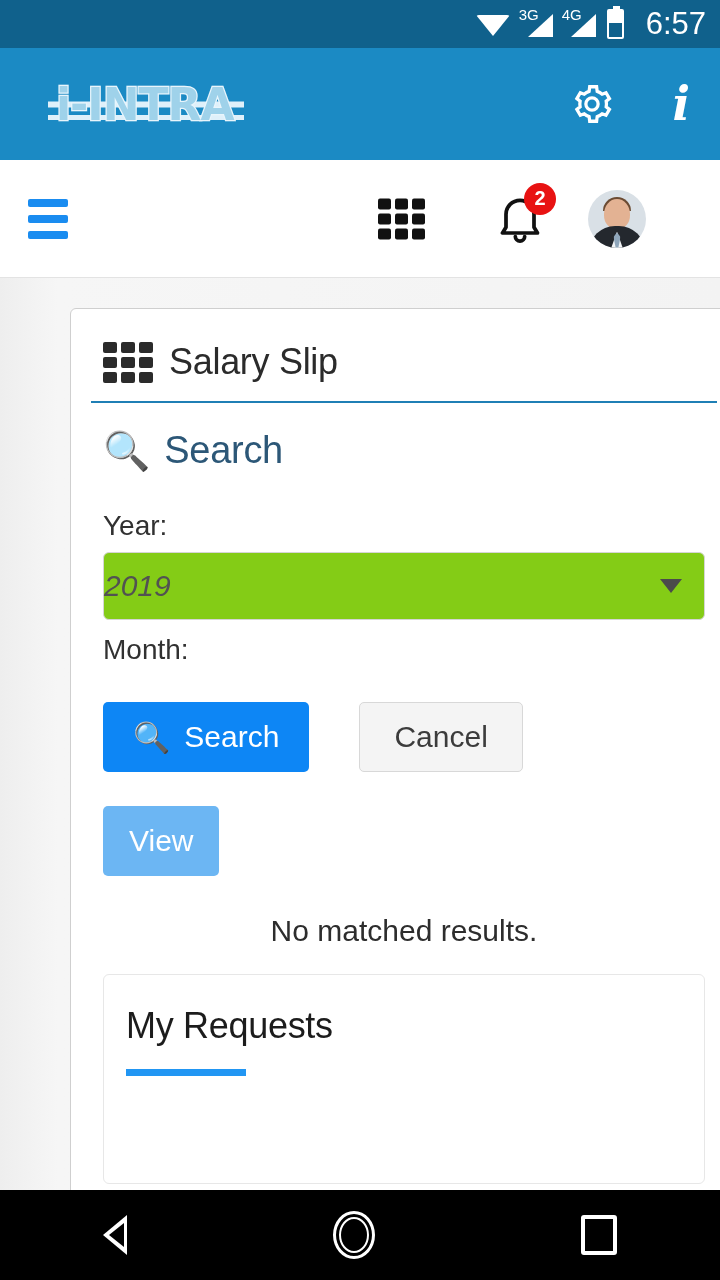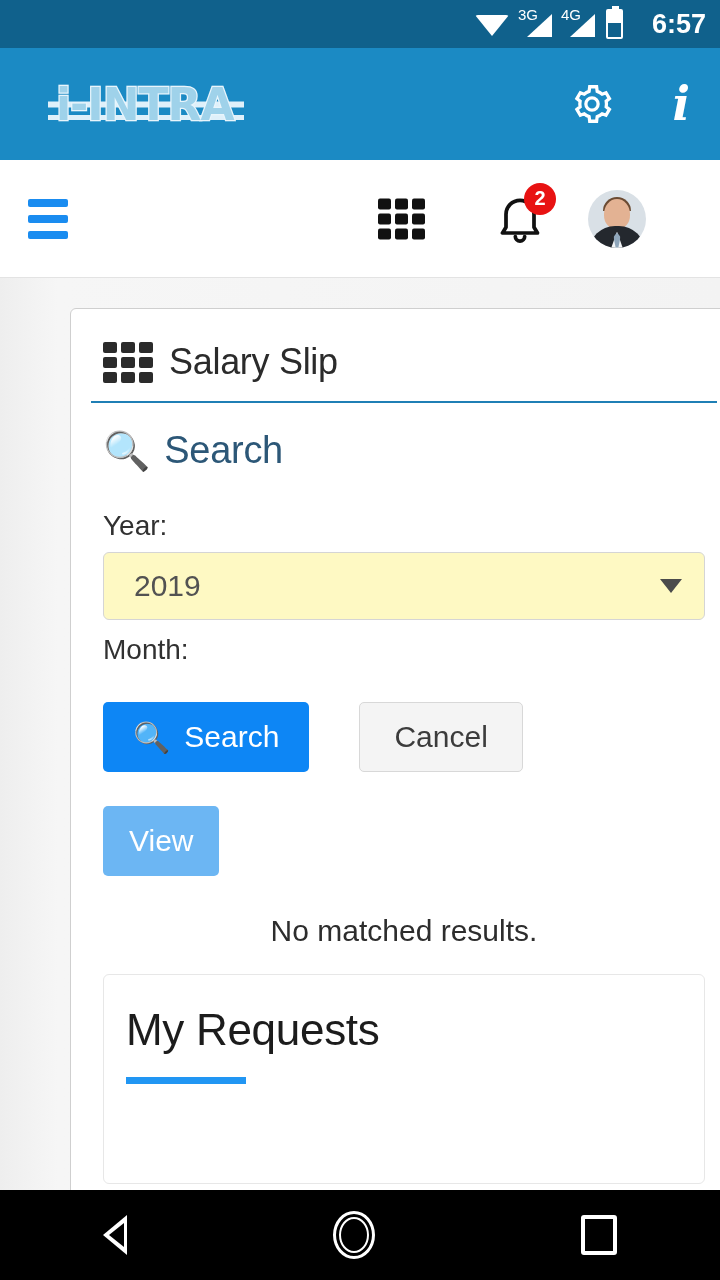--- a/index.html
+++ b/index.html
@@ -35,21 +35,21 @@
   }
   .sig .g{
     position:absolute; top:-2px; left:-2px;
     font-size:15px; color:#fff; font-weight:normal; line-height:1;
   }
   .batt{ width:17px; height:30px; border:2px solid #fff; border-radius:2px; position:relative; background:transparent;}
   .batt:before{
     content:""; position:absolute; top:-5px; left:4px; width:7px; height:3px; background:#fff;
   }
   .batt .fill{ position:absolute; left:0; right:0; top:0; height:48%; background:#fff; }
-  .clock{ color:#fff; font-size:27px; font-weight:700; margin-left:18px; letter-spacing:0px;}
+  .clock{ color:#fff; font-size:31px; font-weight:400; margin-left:11px; letter-spacing:0px;}
 
   
   .appheader{
     height:112px; width:100%;
     background:#1b8ac4;
     display:flex; align-items:center;
     position:relative;
   }
   .logo{
     position:absolute; left:56px; top:50%; transform:translateY(-50%);
@@ -174,24 +174,24 @@
   }
   .search-head .mag{ font-size:38px; font-weight:bold; line-height:1;}
   .search-head span.lbl{ font-size:38px; font-weight:400; letter-spacing:-0.3px;}
 
   .form{ margin:38px 32px 0 32px; }
   .field-label{
     font-size:28px; color:#313131; margin-bottom:10px; font-weight:400;
   }
   .select{
     position:relative; height:68px;
-    border:1px solid #d5d5d5; border-radius:6px; background:#fef9c3;
+    border:1px solid #d5d5d5; border-radius:6px; background:#84cc16;
     display:flex; align-items:center;
-    padding-left:30px;
     margin-bottom:14px;
+    font-style:italic;
   }
   .select .val{ font-size:30px; color:#525252; }
   .select .caret{
     position:absolute; right:22px; top:50%; transform:translateY(-50%);
     width:0;height:0;border-left:11px solid transparent;border-right:11px solid transparent;
     border-top:14px solid #4b4b4b;
   }
   .btn-row{ display:flex; align-items:flex-start; gap:50px; margin-top:36px;}
   .btn{
     border:none; border-radius:5px; cursor:pointer;
@@ -221,21 +221,21 @@
     font-size:30px; color:#2d2d2d;text-align:center;
   }
   .subcard{
     margin:26px 0 0 0;
     border:1px solid #e7e7e7; border-radius:6px;
     background:#fff;
     padding:30px 22px 0 22px;
     min-height:210px;
   }
   .subcard h2{
-    font-size:44px; font-weight:400; color:#1c1c1c; letter-spacing:-0.3px;
+    font-size:36px; font-weight:400; color:#1c1c1c; letter-spacing:-0.3px;
   }
   .sub-rule{ margin-top:22px; width:120px; height:7px; background:#2196f3;}
 
   
   .androidnav{
     position:absolute; left:0; right:0; bottom:0;
     height:90px; background:#000;
     display:flex; align-items:center; justify-content:space-around;
   }
   .nav-back{

